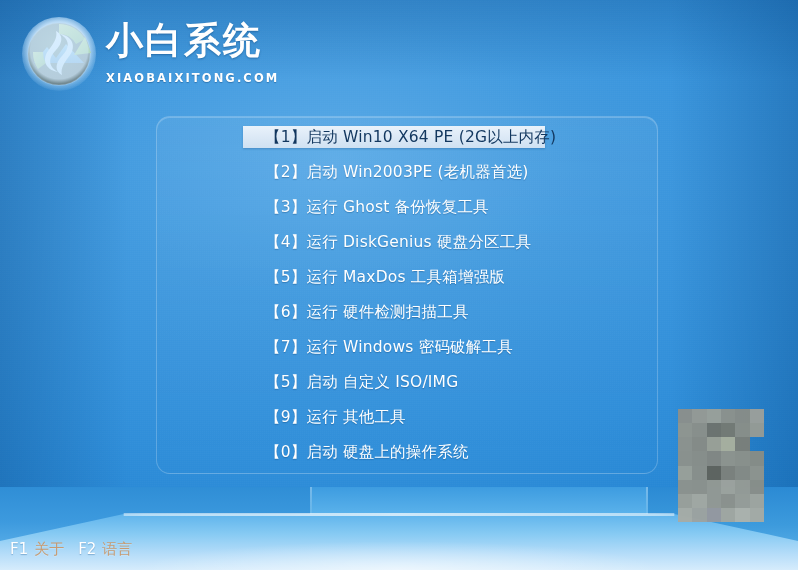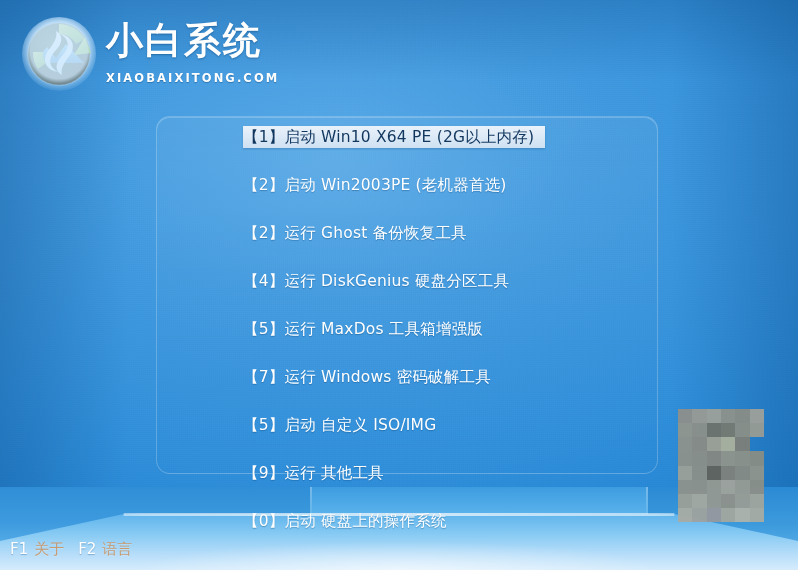--- a/index.html
+++ b/index.html
@@ -168,24 +168,24 @@
   }
 
   .menu {
     position: absolute;
     left: 243px;
     top: 126px;
     width: 420px;
   }
   .menu-item {
     height: 22px;
-    margin-bottom: 26px;
+    margin-bottom: 13px;
     display: flex;
     align-items: center;
-    padding: 0 0;
+    padding: 0 22px;
     font-family: "DejaVu Sans", sans-serif;
     font-size: 15.5px;
     line-height: 22px;
     color: #ffffff;
     white-space: nowrap;
     width: 302px;
     box-sizing: border-box;
     letter-spacing: .2px;
     text-shadow: 0 1px 1px rgba(12,62,112,.35);
   }
@@ -298,27 +298,30 @@
   <div class="panel"></div>
 
   <div class="menu" id="menu-list">
       <div class="menu-item selected">
         <span>【1】启动 Win10 X64 PE (2G以上内存)</span>
       </div>
       <div class="menu-item">
         <span>【2】启动 Win2003PE (老机器首选)</span>
       </div>
       <div class="menu-item">
-        <span>【2】运行 Ghost 备份恢复工具</span>
+        <span>【3】运行 Ghost 备份恢复工具</span>
       </div>
       <div class="menu-item">
         <span>【4】运行 DiskGenius 硬盘分区工具</span>
       </div>
       <div class="menu-item">
         <span>【5】运行 MaxDos 工具箱增强版</span>
+      </div>
+      <div class="menu-item">
+        <span>【6】运行 硬件检测扫描工具</span>
       </div>
       <div class="menu-item">
         <span>【7】运行 Windows 密码破解工具</span>
       </div>
       <div class="menu-item">
         <span>【5】启动 自定义 ISO/IMG</span>
       </div>
       <div class="menu-item">
         <span>【9】运行 其他工具</span>
       </div>

